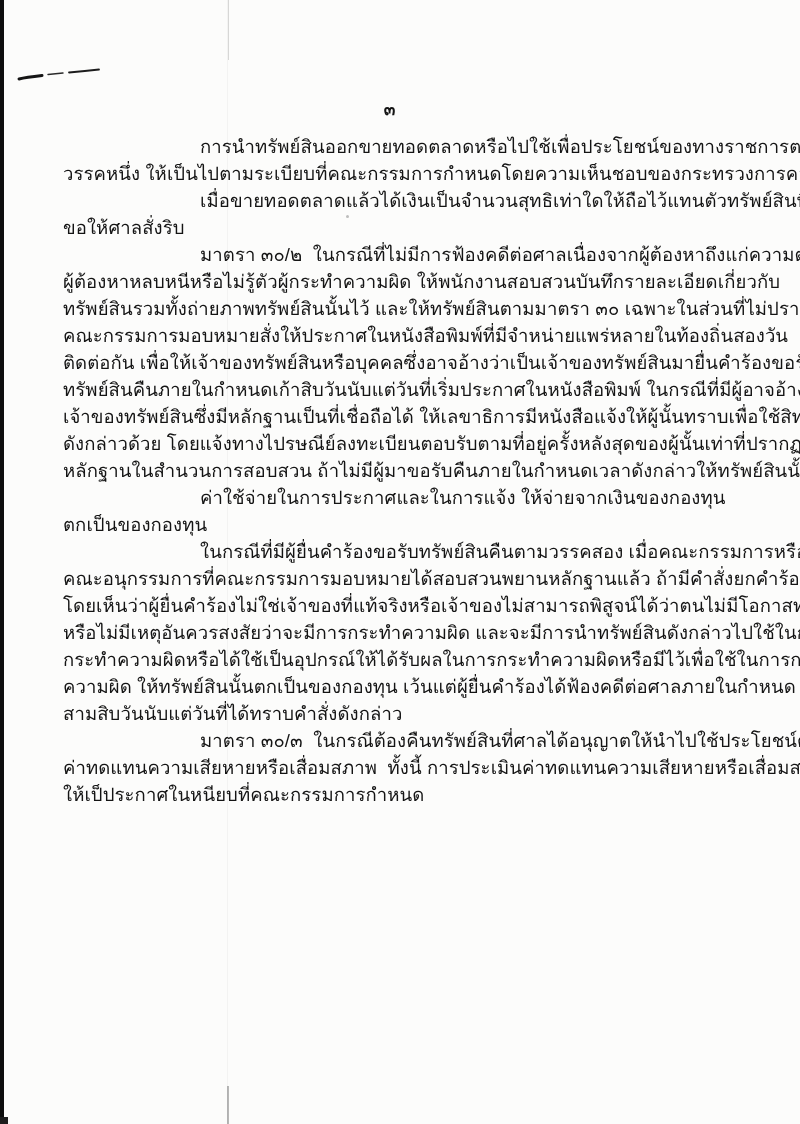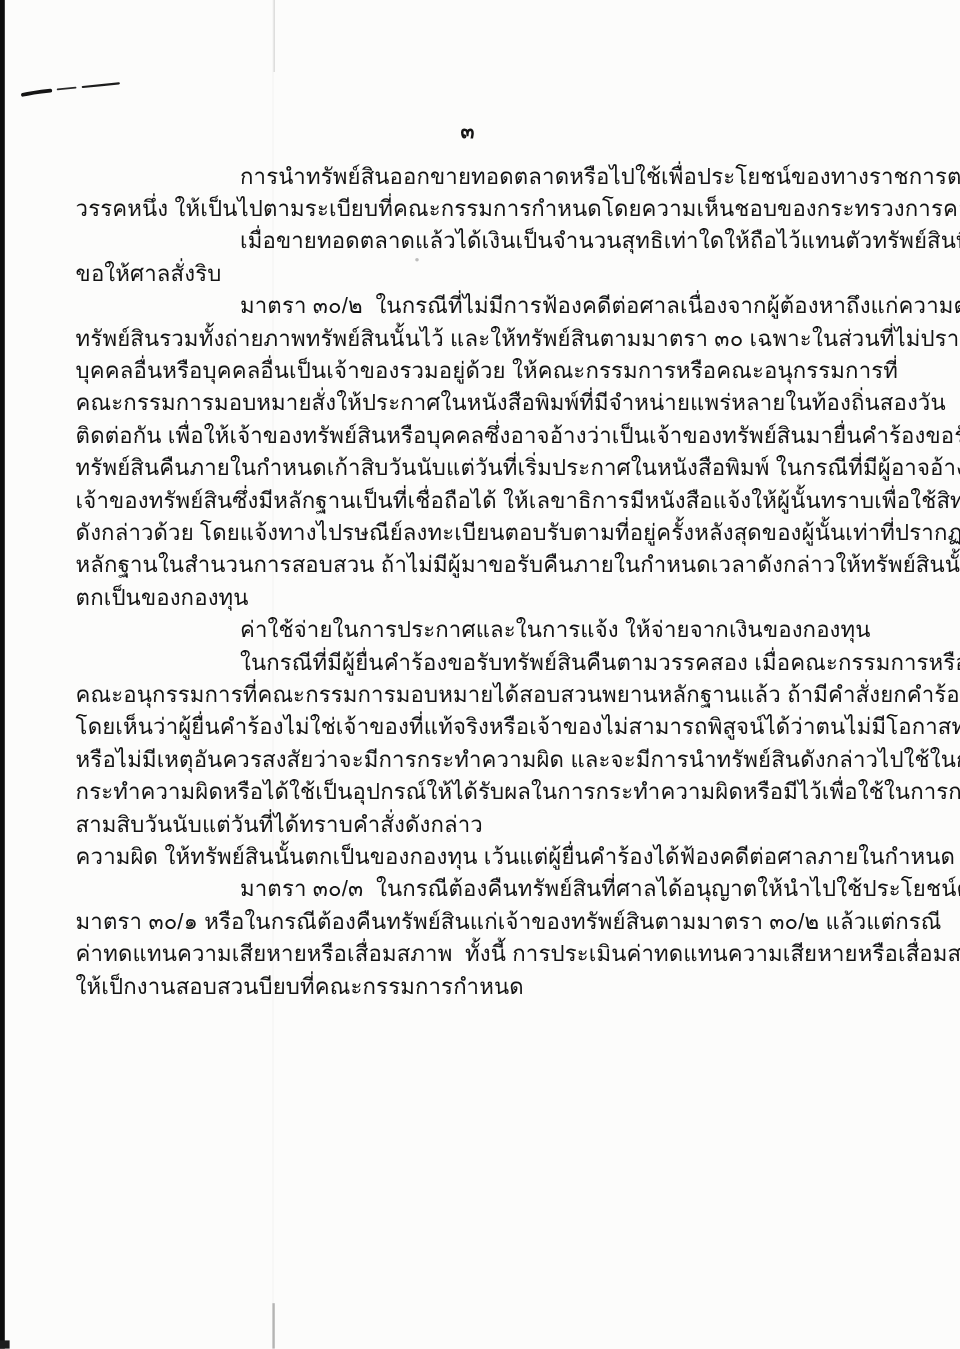--- a/index.html
+++ b/index.html
@@ -54,36 +54,35 @@
   <div class="speck" style="left:591px;top:164px;opacity:.5;"></div>
 
   <div class="pagenum">๓</div>
 
   <div class="textblock">
     <div class="tline indent">การนำทรัพย์สินออกขายทอดตลาดหรือไปใช้เพื่อประโยชน์ของทางราชการตาม</div>
     <div class="tline">วรรคหนึ่ง ให้เป็นไปตามระเบียบที่คณะกรรมการกำหนดโดยความเห็นชอบของกระทรวงการคลัง</div>
     <div class="tline indent">เมื่อขายทอดตลาดแล้วได้เงินเป็นจำนวนสุทธิเท่าใดให้ถือไว้แทนตัวทรัพย์สินที่</div>
     <div class="tline">ขอให้ศาลสั่งริบ</div>
     <div class="tline indent">มาตรา ๓๐/๒  ในกรณีที่ไม่มีการฟ้องคดีต่อศาลเนื่องจากผู้ต้องหาถึงแก่ความตาย</div>
+    <div class="tline">ผู้ต้องหาหลบหนีหรือไม่รู้ตัวผู้กระทำความผิด ให้พนักงานสอบสวนบันทึกรายละเอียดเกี่ยวกับ</div>
     <div class="tline">ทรัพย์สินรวมทั้งถ่ายภาพทรัพย์สินนั้นไว้ และให้ทรัพย์สินตามมาตรา ๓๐ เฉพาะในส่วนที่ไม่ปรากฏ</div>
-    <div class="tline">บุคคลอื่นหรือบุคคลอื่นเป็นเจ้าของรวมอยู่ด้วย ให้คณะกรรมการหรือคณะอนุกรรมการที่</div>
     <div class="tline">คณะกรรมการมอบหมายสั่งให้ประกาศในหนังสือพิมพ์ที่มีจำหน่ายแพร่หลายในท้องถิ่นสองวัน</div>
     <div class="tline">ติดต่อกัน เพื่อให้เจ้าของทรัพย์สินหรือบุคคลซึ่งอาจอ้างว่าเป็นเจ้าของทรัพย์สินมายื่นคำร้องขอรับ</div>
     <div class="tline">ทรัพย์สินคืนภายในกำหนดเก้าสิบวันนับแต่วันที่เริ่มประกาศในหนังสือพิมพ์ ในกรณีที่มีผู้อาจอ้างเป็น</div>
     <div class="tline">เจ้าของทรัพย์สินซึ่งมีหลักฐานเป็นที่เชื่อถือได้ ให้เลขาธิการมีหนังสือแจ้งให้ผู้นั้นทราบเพื่อใช้สิทธิ</div>
     <div class="tline">ดังกล่าวด้วย โดยแจ้งทางไปรษณีย์ลงทะเบียนตอบรับตามที่อยู่ครั้งหลังสุดของผู้นั้นเท่าที่ปรากฏ</div>
     <div class="tline">หลักฐานในสำนวนการสอบสวน ถ้าไม่มีผู้มาขอรับคืนภายในกำหนดเวลาดังกล่าวให้ทรัพย์สินนั้น</div>
+    <div class="tline indent">ค่าใช้จ่ายในการประกาศและในการแจ้ง ให้จ่ายจากเงินของกองทุน</div>
     <div class="tline">ตกเป็นของกองทุน</div>
-    <div class="tline indent">ค่าใช้จ่ายในการประกาศและในการแจ้ง ให้จ่ายจากเงินของกองทุน</div>
     <div class="tline indent">ในกรณีที่มีผู้ยื่นคำร้องขอรับทรัพย์สินคืนตามวรรคสอง เมื่อคณะกรรมการหรือ</div>
     <div class="tline">คณะอนุกรรมการที่คณะกรรมการมอบหมายได้สอบสวนพยานหลักฐานแล้ว ถ้ามีคำสั่งยกคำร้อง</div>
     <div class="tline">โดยเห็นว่าผู้ยื่นคำร้องไม่ใช่เจ้าของที่แท้จริงหรือเจ้าของไม่สามารถพิสูจน์ได้ว่าตนไม่มีโอกาสทราบ</div>
     <div class="tline">หรือไม่มีเหตุอันควรสงสัยว่าจะมีการกระทำความผิด และจะมีการนำทรัพย์สินดังกล่าวไปใช้ในการ</div>
     <div class="tline">กระทำความผิดหรือได้ใช้เป็นอุปกรณ์ให้ได้รับผลในการกระทำความผิดหรือมีไว้เพื่อใช้ในการกระทำ</div>
+    <div class="tline">ความผิด ให้ทรัพย์สินนั้นตกเป็นของกองทุน เว้นแต่ผู้ยื่นคำร้องได้ฟ้องคดีต่อศาลภายในกำหนด</div>
     <div class="tline">สามสิบวันนับแต่วันที่ได้ทราบคำสั่งดังกล่าว</div>
-    <div class="tline">ความผิด ให้ทรัพย์สินนั้นตกเป็นของกองทุน เว้นแต่ผู้ยื่นคำร้องได้ฟ้องคดีต่อศาลภายในกำหนด</div>
     <div class="tline indent">มาตรา ๓๐/๓  ในกรณีต้องคืนทรัพย์สินที่ศาลได้อนุญาตให้นำไปใช้ประโยชน์ตาม</div>
-    <div class="tline">มาตรา ๓๐/๑ หรือในกรณีต้องคืนทรัพย์สินแก่เจ้าของทรัพย์สินตามมาตรา ๓๐/๒ แล้วแต่กรณี</div>
     <div class="tline">ค่าทดแทนความเสียหายหรือเสื่อมสภาพ  ทั้งนี้ การประเมินค่าทดแทนความเสียหายหรือเสื่อมสภาพ</div>
-    <div class="tline">ให้เป็กงานสอบสวนบียบที่คณะกรรมการกำหนด</div>
+    <div class="tline">ให้เป็ประกาศในหนียบที่คณะกรรมการกำหนด</div>
   </div>
 
 </div>
 
 </body></html>

